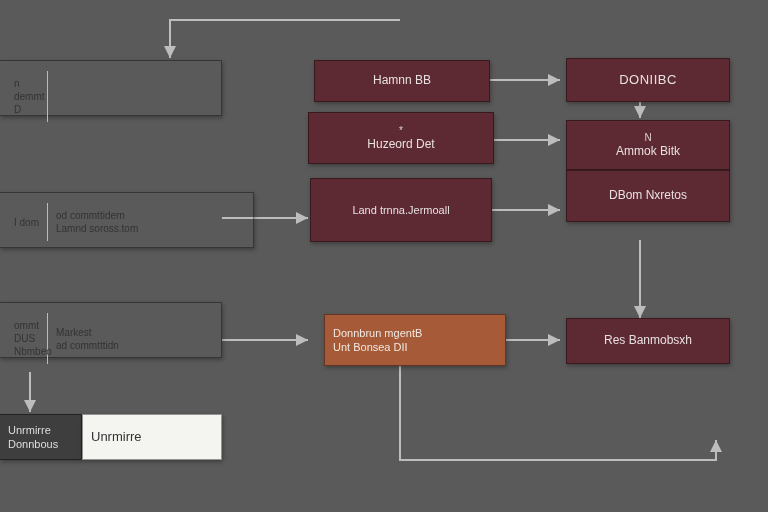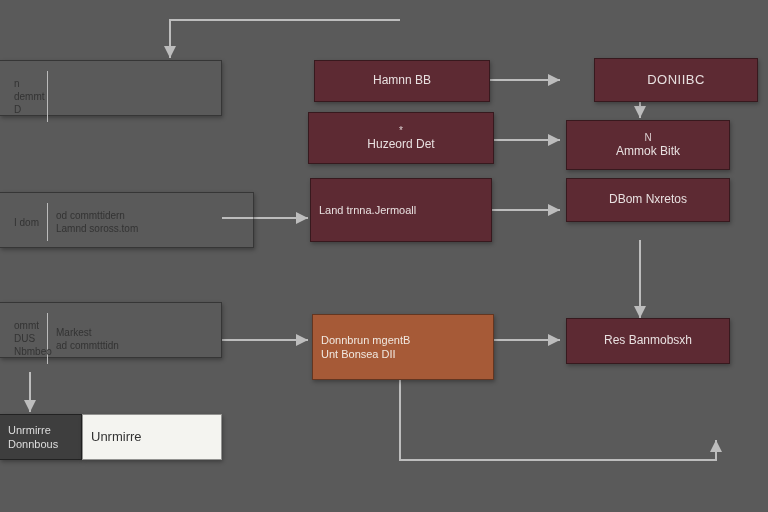--- a/index.html
+++ b/index.html
@@ -43,20 +43,21 @@
     padding: 6px 8px;
     font-size: 10px;
     color: #333;
     display: flex;
     flex-direction: column;
     justify-content: center;
   }
   .maroon {
     background: #5d2a33;
     color: #e8e0e0;
+    text-align: center;
   }
   .burnt {
     background: #a65a37;
     color: #f0e8e0;
   }
   .maroon .title, .burnt .title { font-weight: 500; font-size: 12px; }
   .sub { font-size: 10px; opacity: 0.9; }
   .small-grey {
     background: #3e3e3e;
     color: #ddd;
@@ -146,33 +147,33 @@
 
 <div class="box maroon" style="left:308px;top:112px;width:186px;height:52px;align-items:center">
   <span class="sub">*</span>
   <span class="title">Huzeord Det</span>
 </div>
 
 <div class="box maroon" style="left:310px;top:178px;width:182px;height:64px">
   <span>Land trnna.Jermoall</span>
 </div>
 
-<div class="box burnt" style="left:312px;top:314px;width:182px;height:66px">
+<div class="box burnt" style="left:324px;top:314px;width:182px;height:52px">
   <span>Donnbrun mgentB</span>
   <span>Unt Bonsea DII</span>
 </div>
 
-<div class="box maroon" style="left:594px;top:58px;width:164px;height:44px;align-items:center">
+<div class="box maroon" style="left:566px;top:58px;width:164px;height:44px;align-items:center">
   <span class="title" style="font-size:13px;letter-spacing:0.5px">DONIIBC</span>
 </div>
 
 <div class="box maroon" style="left:566px;top:120px;width:164px;height:50px;align-items:center">
   <span class="sub">N</span>
   <span class="title">Ammok Bitk</span>
 </div>
 
-<div class="box maroon" style="left:566px;top:178px;width:164px;height:44px;align-items:center">
+<div class="box maroon" style="left:566px;top:170px;width:164px;height:52px;align-items:center">
   <span class="title">DBom Nxretos</span>
 </div>
 
 <div class="box maroon" style="left:566px;top:318px;width:164px;height:46px;align-items:center">
   <span class="title">Res Banmobsxh</span>
 </div>
 
 </body></html>

